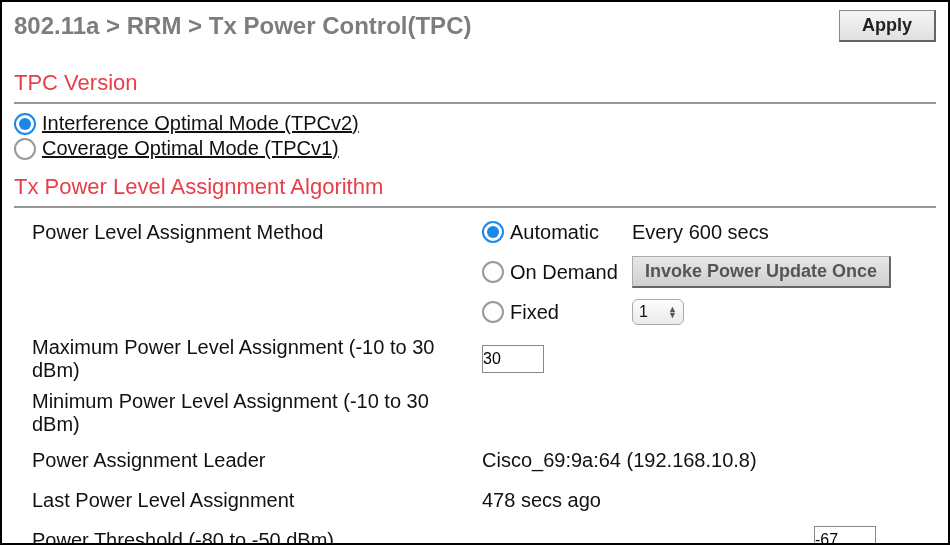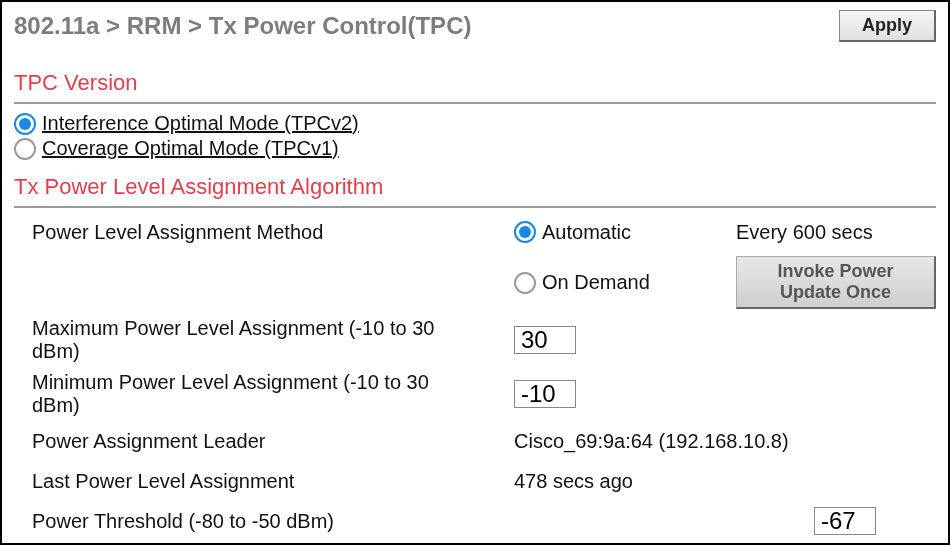--- a/index.html
+++ b/index.html
@@ -83,30 +83,29 @@
   .algo-body {
     padding-left: 18px;
     font-size: 20px;
     color: #111;
   }
   .algo-row {
     display: flex;
     align-items: center;
     margin: 8px 0;
     min-height: 32px;
-    gap: 32px;
   }
   .col-label { width: 450px; flex-shrink:0; }
-  .col-mid   { width: 190px; flex-shrink:0; display:flex; align-items:center; }
+  .col-mid   { width: 150px; flex-shrink:0; display:flex; align-items:center; }
   .col-right { flex: 1; display:flex; align-items:center; }
   .text-input {
     width: 62px;
     height: 28px;
-    font-size: 24px;
-    padding: 2px 6px;
+    font-size: 16px;
+    padding: 2px 0;
     border: 1px solid #888;
     background: #fff;
   }
   .num-select {
     width: 52px;
     height: 26px;
     border: 1px solid #aaa;
     border-radius: 6px;
     display: flex;
     align-items: center;
@@ -181,33 +180,46 @@
       <div class="col-label"></div>
       <div class="col-mid">
         <span class="radio"></span>
         <span>On Demand</span>
       </div>
       <div class="col-right">
         <button class="invoke-btn">Invoke Power Update Once</button>
       </div>
     </div>
 
+    <div class="algo-row">
+      <div class="col-label"></div>
+      <div class="col-mid">
+        <span class="radio"></span>
+        <span>Fixed</span>
+      </div>
+      <div class="col-right">
+        <div class="num-select">
+          <span>1</span>
+          <span class="spinner">
+              <span>▲</span>
+              <span>▼</span>
+            </span>
+        </div>
+      </div>
+    </div>
 
     <div class="algo-row">
       <div class="col-label">Maximum Power Level Assignment (-10 to 30 dBm)</div>
       <div class="col-mid">
         <input class="text-input" value="30" style="">
       </div>
     </div>
 
     <div class="algo-row">
       <div class="col-label">Minimum Power Level Assignment (-10 to 30 dBm)</div>
-      <div class="col-mid">
-        <input class="text-input" value="-10" style="">
-      </div>
     </div>
 
     <div class="algo-row">
       <div class="col-label">Power Assignment Leader</div>
       <div class="col-mid" style="width:auto;text-align:center;">
         <span>Cisco_69:9a:64 (192.168.10.8)</span>
       </div>
     </div>
 
     <div class="algo-row">

